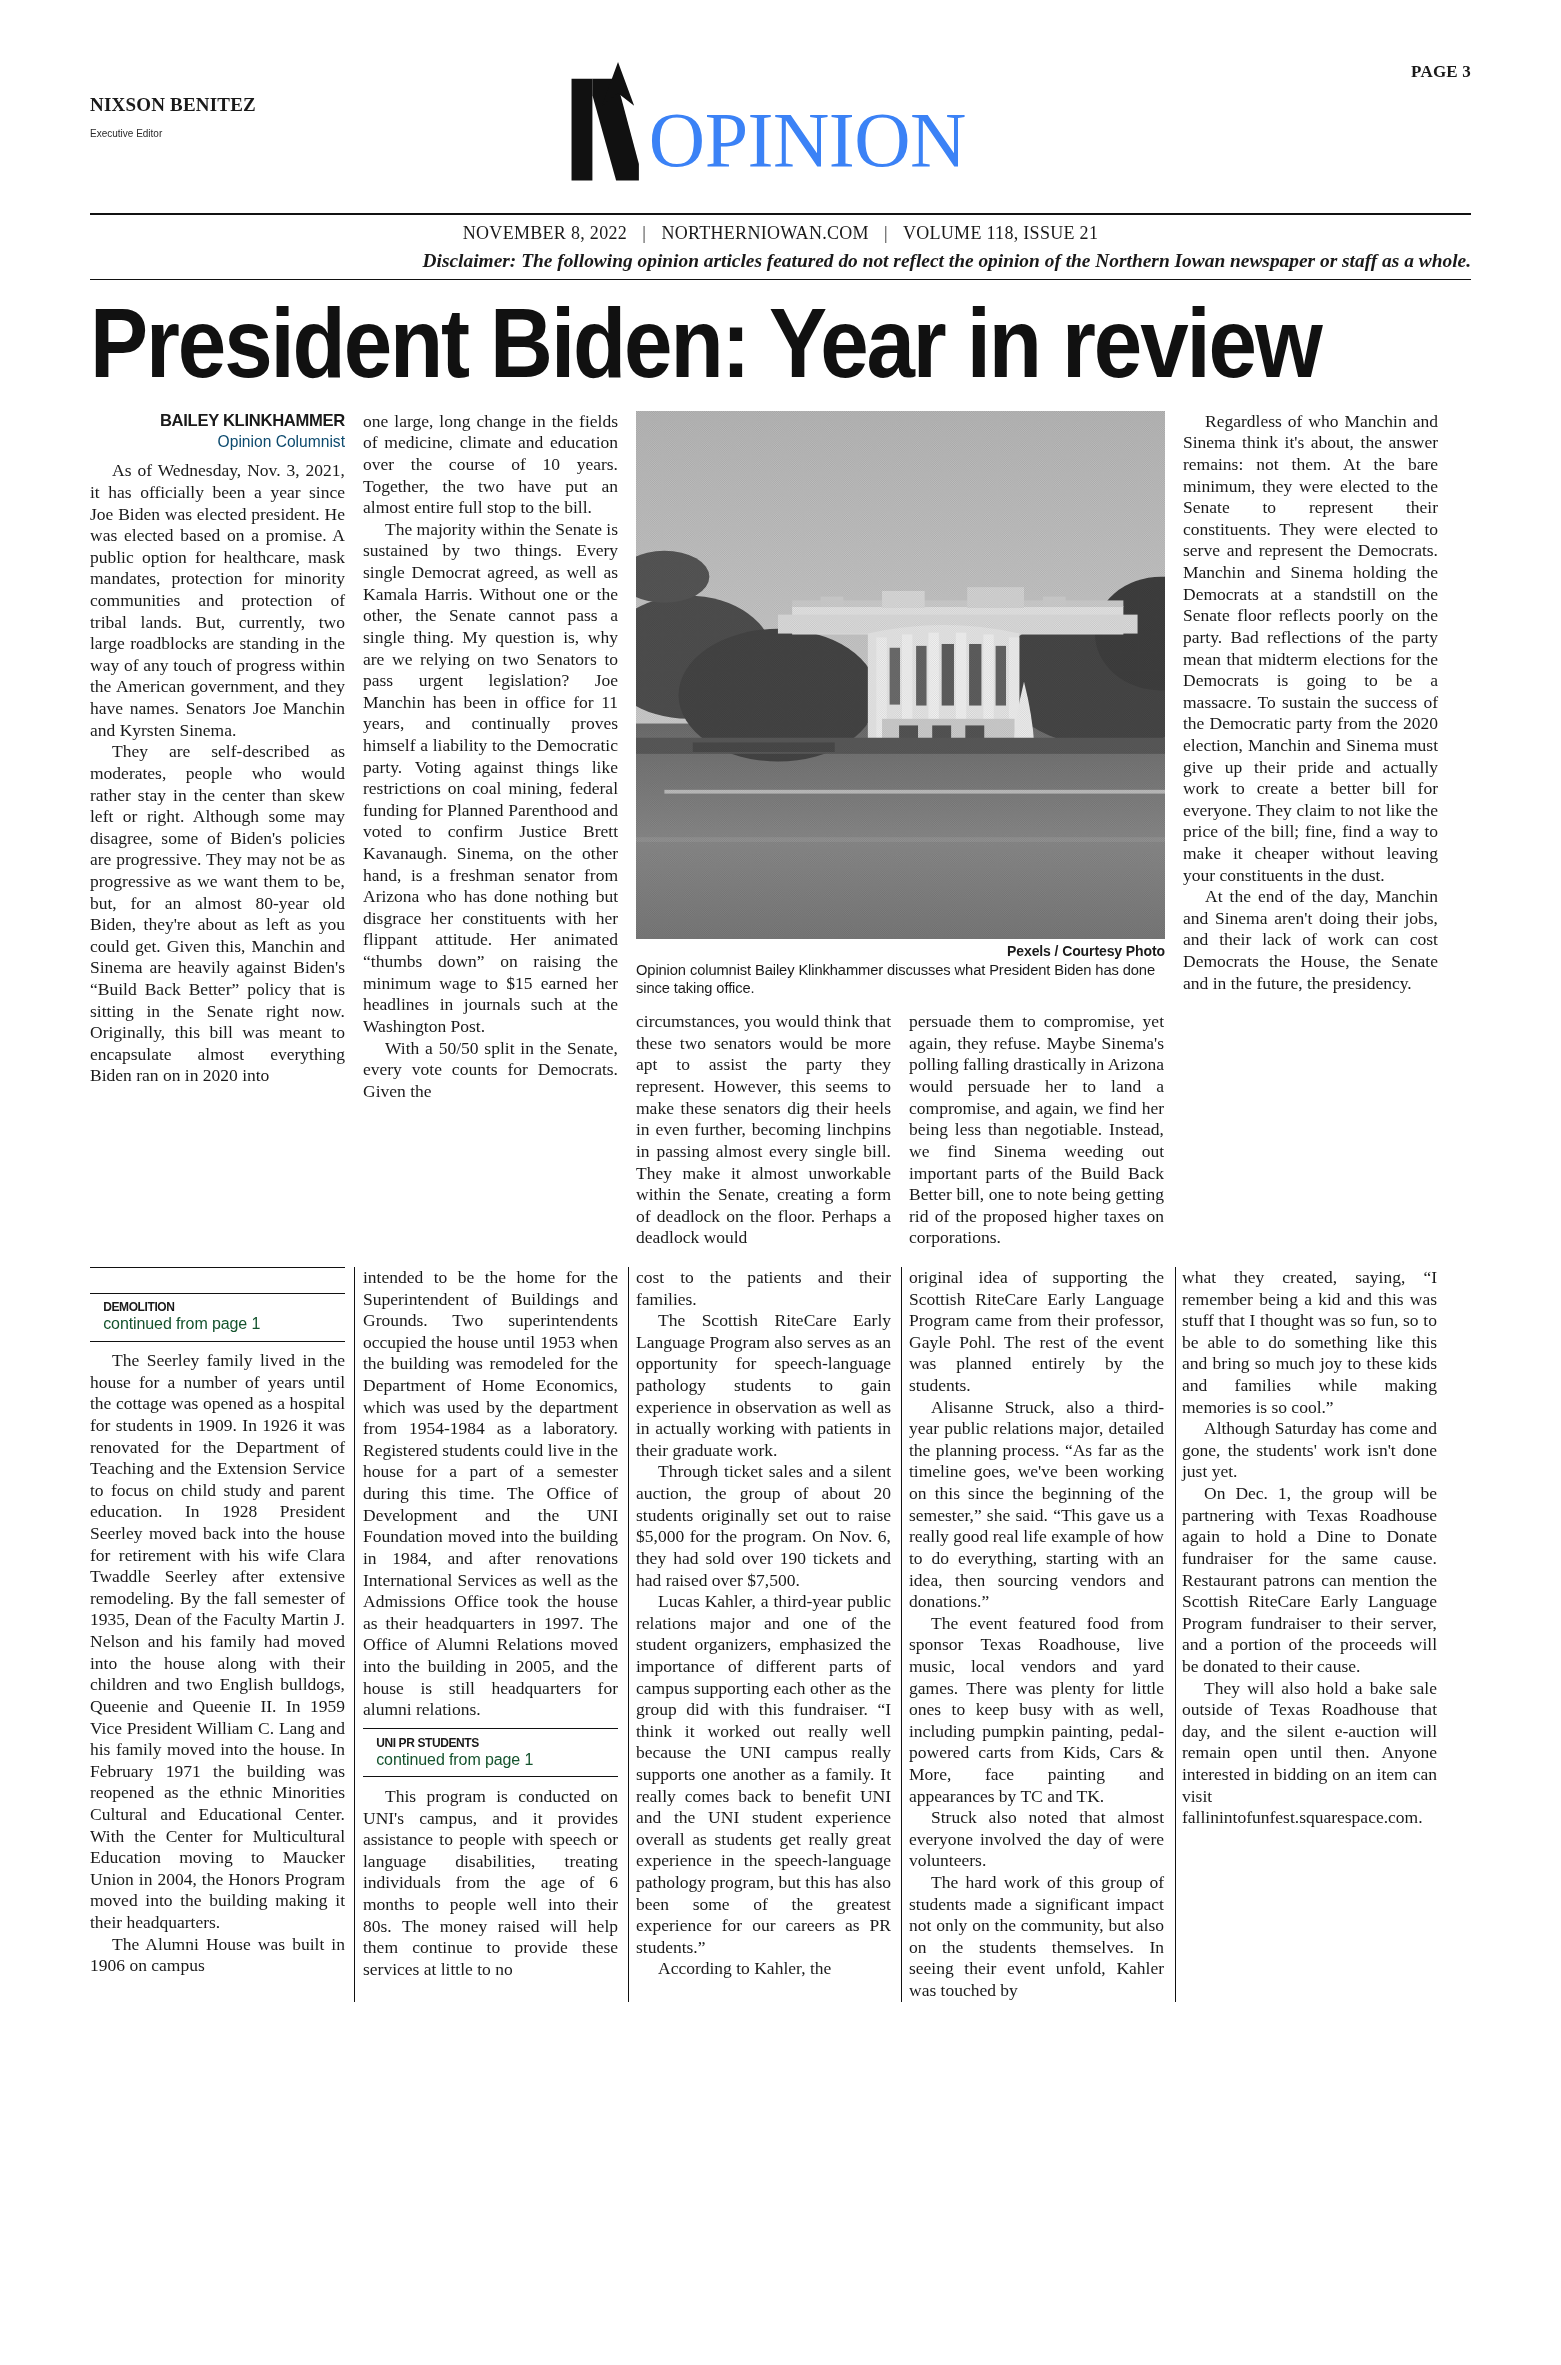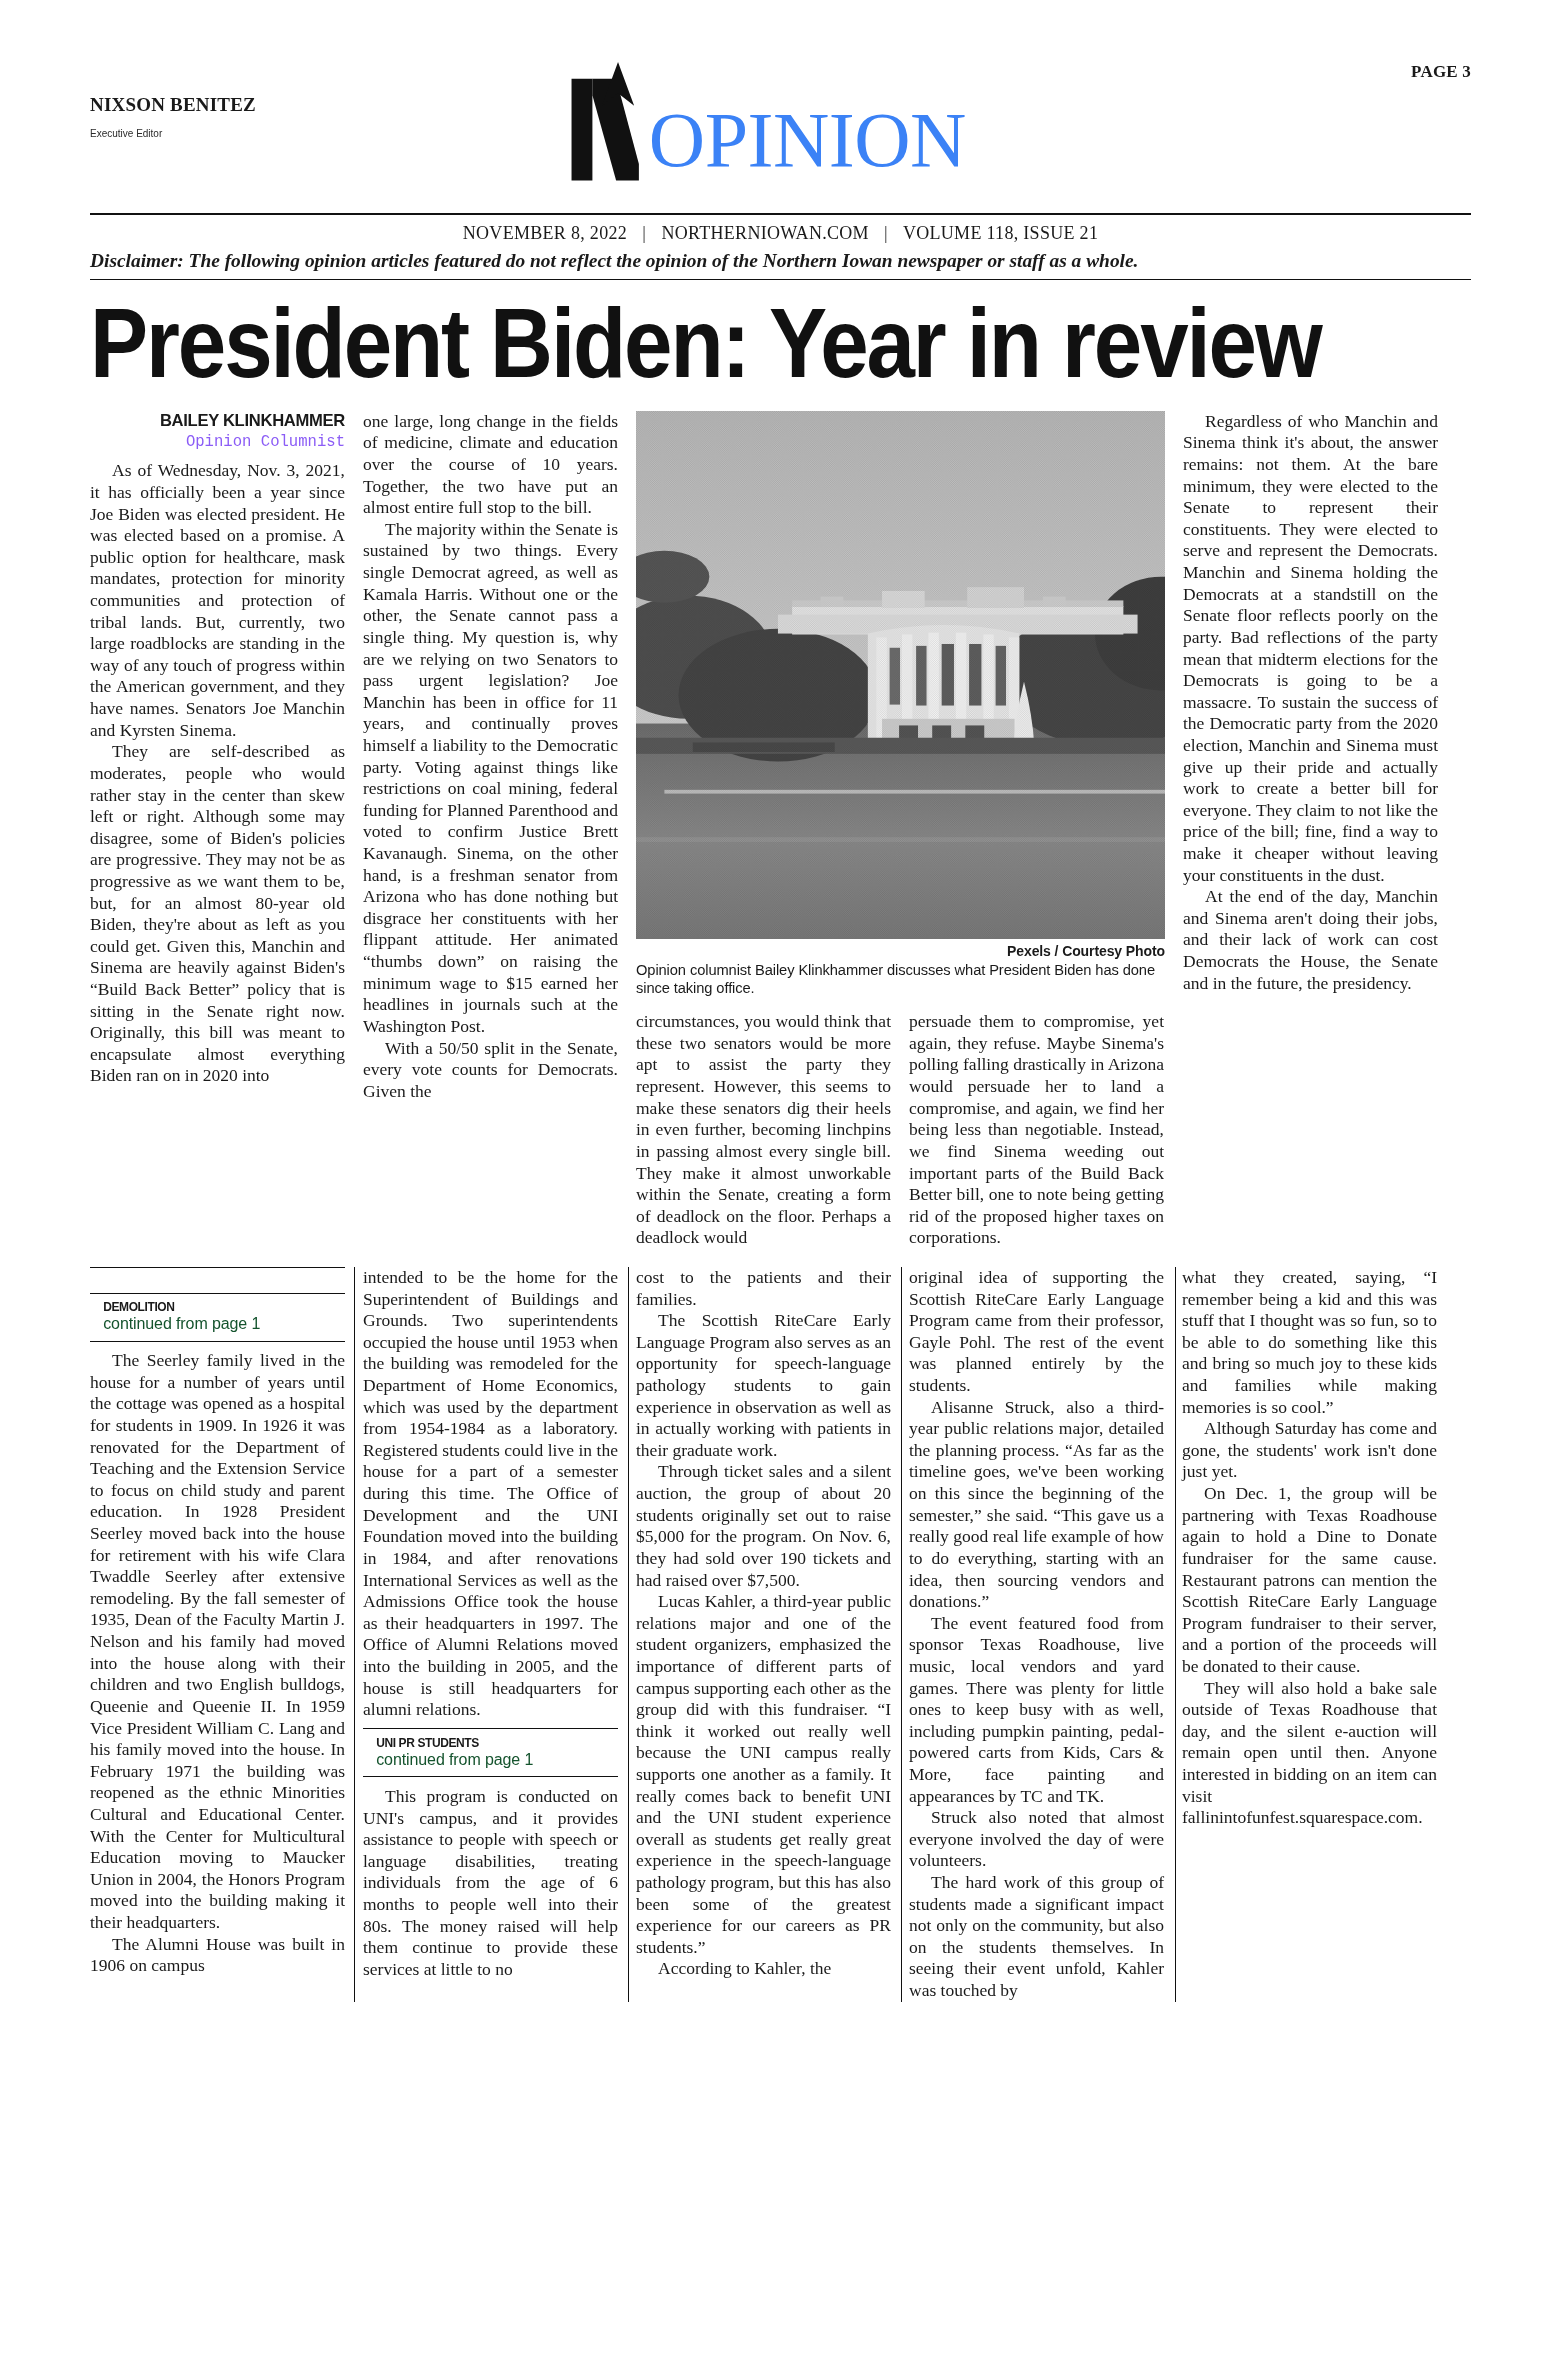--- a/index.html
+++ b/index.html
@@ -101,21 +101,21 @@
     letter-spacing: 0.3px;
     padding: 7.6px 0 2.8px 0;
   }
   .dateline .sep {
     display: inline-block;
     padding: 0 10.4px;
     color: #333;
   }
   .disclaimer {
     margin: 0 90px;
-    text-align: left;
+    text-align: right;
     font-family: "Liberation Serif", serif;
     font-style: italic;
     font-weight: bold;
     font-size: 19.4px;
     padding: 3.8px 0 6.6px 0;
   }
 
   
   .headline {
     margin: 16px 90px 0 90px;
@@ -146,24 +146,24 @@
     margin-bottom: 8.5px;
   }
   .byline-name {
     font-family: "Liberation Sans", sans-serif;
     font-weight: bold;
     font-size: 16.6px;
     letter-spacing: -0.3px;
     line-height: 1.2;
   }
   .byline-role {
-    font-family: Liberation Mono, monospace;
+    font-family: Liberation Sans, sans-serif;
     font-size: 15.6px;
     line-height: 1.3;
-    color: #8b5cf6;
+    color: #0c4a6e;
     margin-top: 0.9px;
   }
   p.body {
     margin: 0;
     font-family: "Liberation Serif", serif;
     font-size: 17.5px;
     line-height: 1.235;
     text-align: justify;
     text-indent: 22px;
     hyphens: auto;

